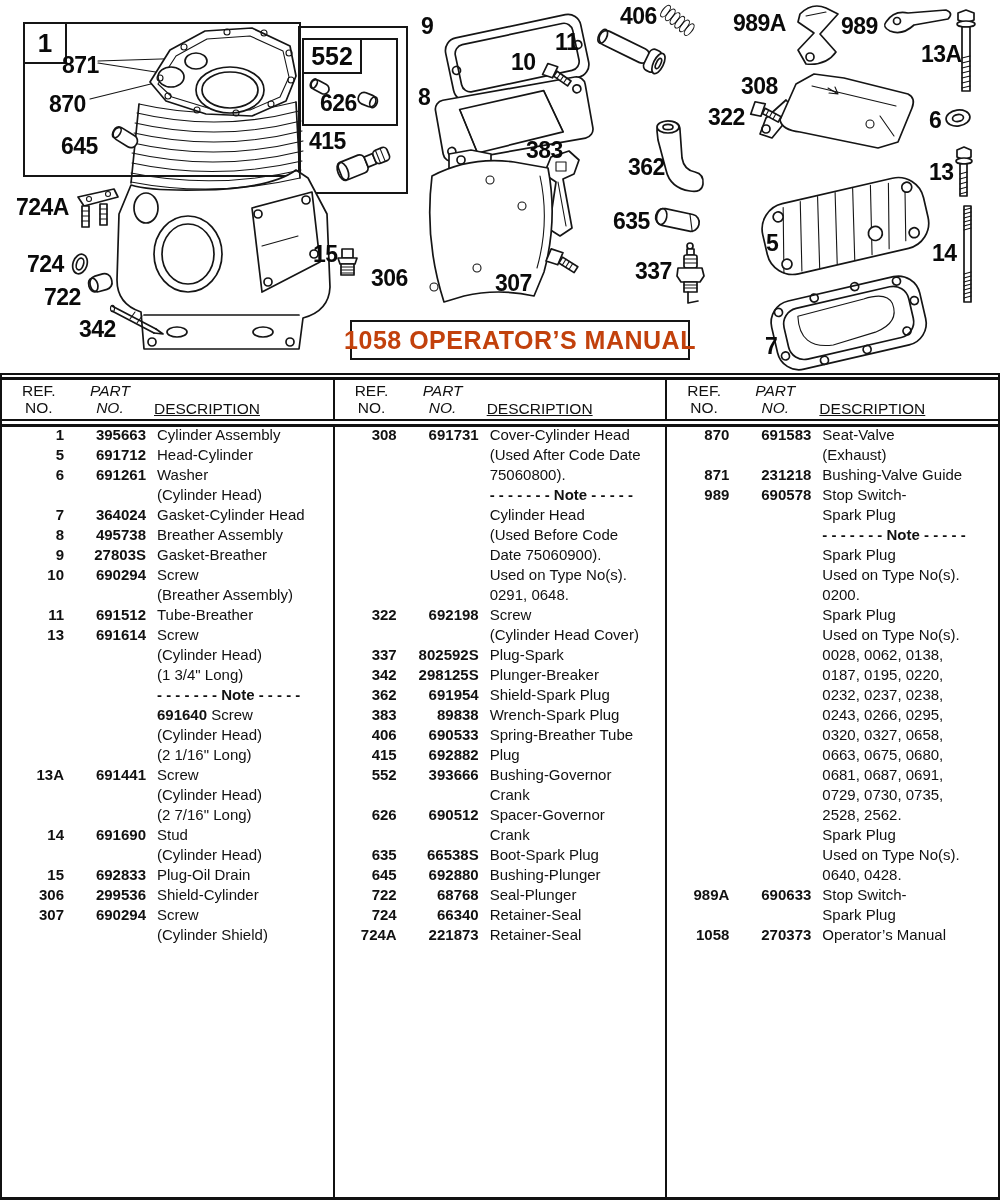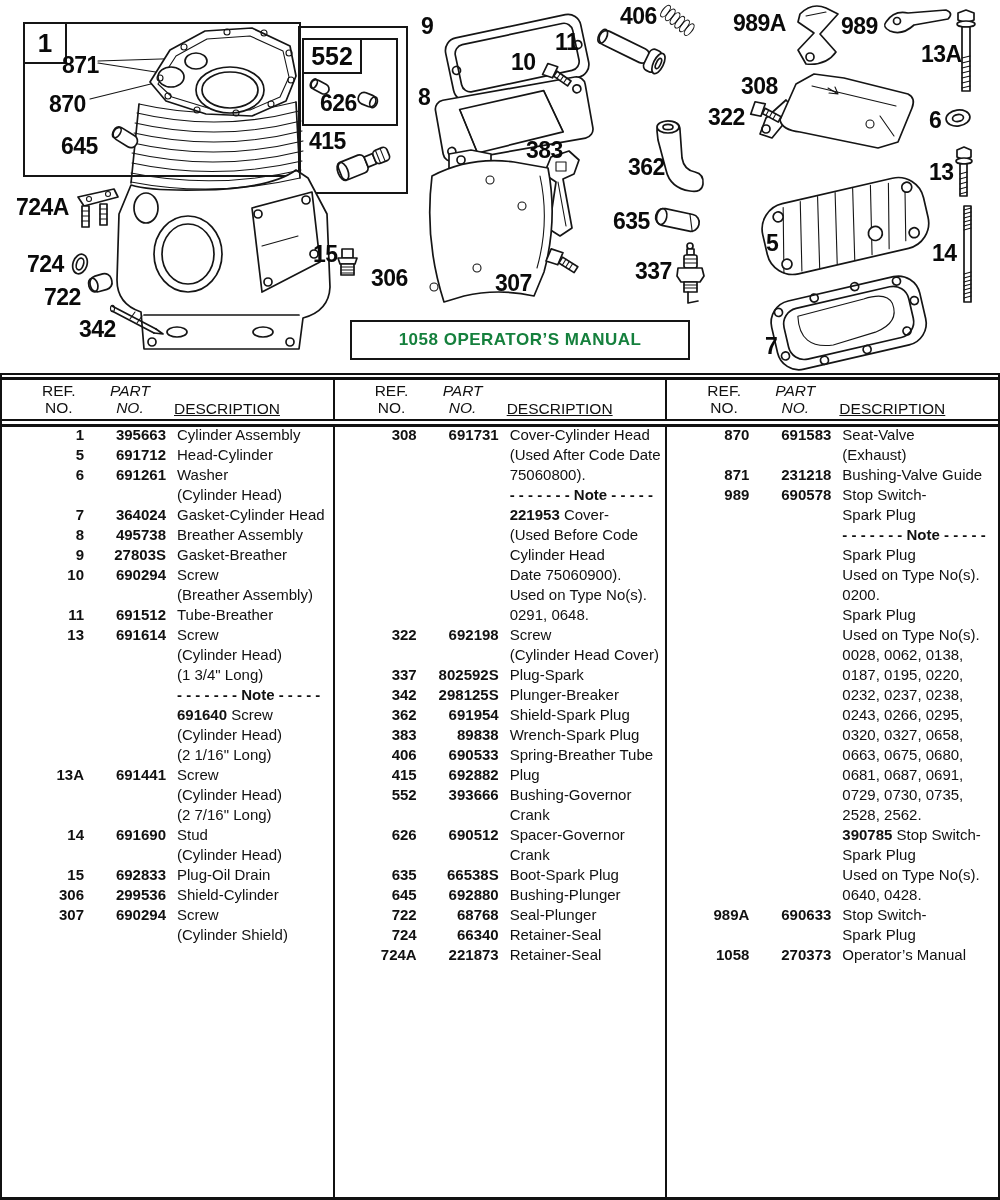--- a/index.html
+++ b/index.html
@@ -23,35 +23,35 @@
   .box-label{
     position:absolute;border:2px solid #151515;background:#fff;
     display:flex;align-items:center;justify-content:center;
     font-weight:bold;color:#0a0a0a;
   }
   #label-1{left:23px;top:22px;width:40px;height:38px;font-size:26px;}
   #label-552{left:302px;top:38px;width:56px;height:32px;font-size:25px;}
   .manual-box{
     position:absolute;left:350px;top:320px;width:336px;height:36px;
     border:2px solid #151515;background:#fff;display:flex;align-items:center;justify-content:center;
-    font-weight:bold;font-size:17px;letter-spacing:0.5px;color:#15803d;white-space:nowrap;
+    font-weight:bold;font-size:25px;letter-spacing:0.5px;color:#c2410c;white-space:nowrap;
   }
   .callout{
     position:absolute;font-weight:bold;font-size:23px;line-height:1;
     letter-spacing:-0.5px;color:#0a0a0a;white-space:nowrap;
   }
 
   
   .parts-table{
     position:absolute;left:0;top:373px;width:1000px;height:827px;
     border-left:2px solid #111;border-right:2px solid #111;border-bottom:3px solid #111;
     box-sizing:border-box;background:#fff;
   }
   .cols{position:absolute;inset:0;display:flex;}
-  .col{flex:1 1 0;position:relative;border-right:2.5px solid #111;min-width:0;margin-left:20px;}
+  .col{flex:1 1 0;position:relative;border-right:2.5px solid #111;min-width:0;}
   .col:last-child{border-right:none;}
   .hrule{position:absolute;left:0;right:0;box-sizing:border-box;background:#fff;}
   .hrule-top{top:0;height:7px;border-top:2.5px solid #111;border-bottom:3px solid #111;}
   .hrule-mid{top:46px;height:8px;border-top:2px solid #111;border-bottom:3.5px solid #111;}
   .col-header{position:absolute;top:9px;left:0;right:0;height:36px;font-size:15.5px;line-height:17px;}
   .h-stack{position:absolute;top:0;text-align:center;}
   .h-ref{left:20px;}
   .h-part{left:88px;font-style:italic;}
   .h-desc{position:absolute;left:152px;bottom:1px;text-decoration:underline;}
   .col-body{position:absolute;top:52px;left:0;right:0;}
@@ -550,31 +550,26 @@
               <span class="c-desc">75060800).</span>
             </div>
             <div class="prow">
               <span class="c-ref"></span>
               <span class="c-part"></span>
               <span class="c-desc note">- - - - - - -  Note  - - - - -</span>
             </div>
             <div class="prow">
               <span class="c-ref"></span>
               <span class="c-part"></span>
-              <span class="c-desc"><b>221953 </b>Cover-</span>
+              <span class="c-desc">Cylinder Head</span>
             </div>
             <div class="prow">
               <span class="c-ref"></span>
               <span class="c-part"></span>
               <span class="c-desc">(Used Before Code</span>
-            </div>
-            <div class="prow">
-              <span class="c-ref"></span>
-              <span class="c-part"></span>
-              <span class="c-desc">Cylinder Head</span>
             </div>
             <div class="prow">
               <span class="c-ref"></span>
               <span class="c-part"></span>
               <span class="c-desc">Date 75060900).</span>
             </div>
             <div class="prow">
               <span class="c-ref"></span>
               <span class="c-part"></span>
               <span class="c-desc">Used on Type No(s).</span>
@@ -774,25 +769,20 @@
               <span class="c-desc">0729, 0730, 0735,</span>
             </div>
             <div class="prow">
               <span class="c-ref"></span>
               <span class="c-part"></span>
               <span class="c-desc">2528, 2562.</span>
             </div>
             <div class="prow">
               <span class="c-ref"></span>
               <span class="c-part"></span>
-              <span class="c-desc"><b>390785 </b>Stop Switch-</span>
-            </div>
-            <div class="prow">
-              <span class="c-ref"></span>
-              <span class="c-part"></span>
               <span class="c-desc">Spark Plug</span>
             </div>
             <div class="prow">
               <span class="c-ref"></span>
               <span class="c-part"></span>
               <span class="c-desc">Used on Type No(s).</span>
             </div>
             <div class="prow">
               <span class="c-ref"></span>
               <span class="c-part"></span>

